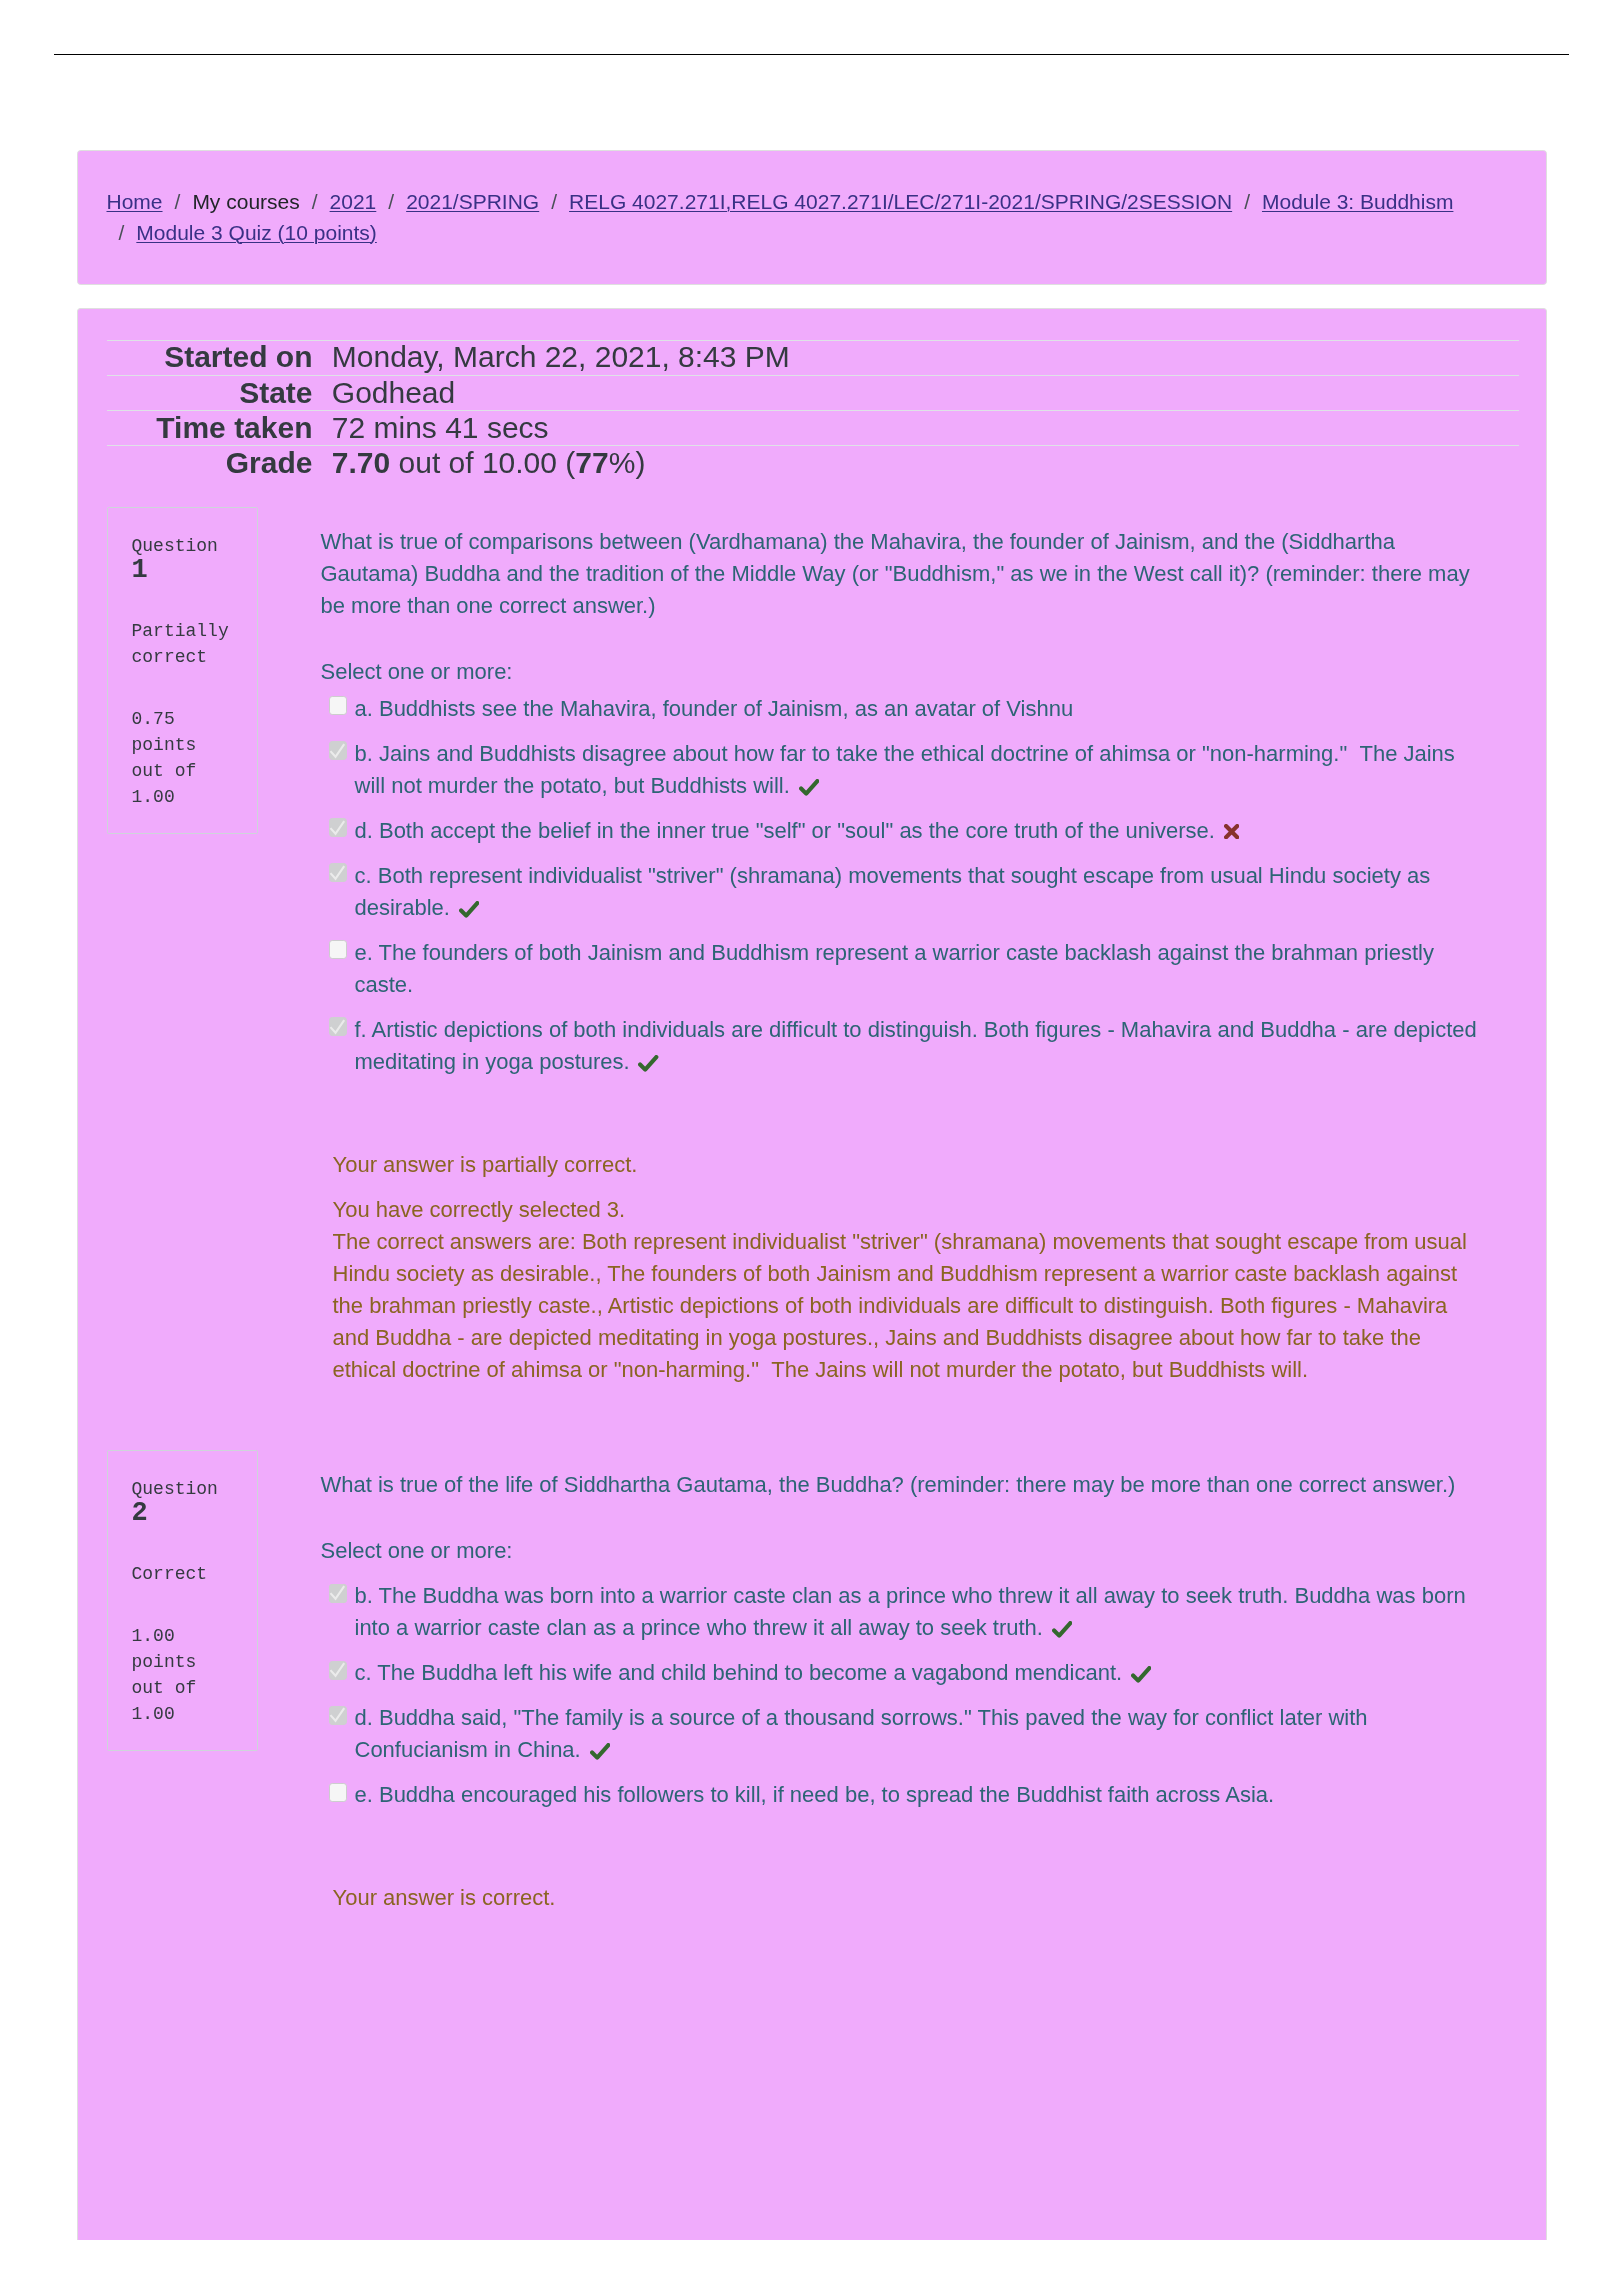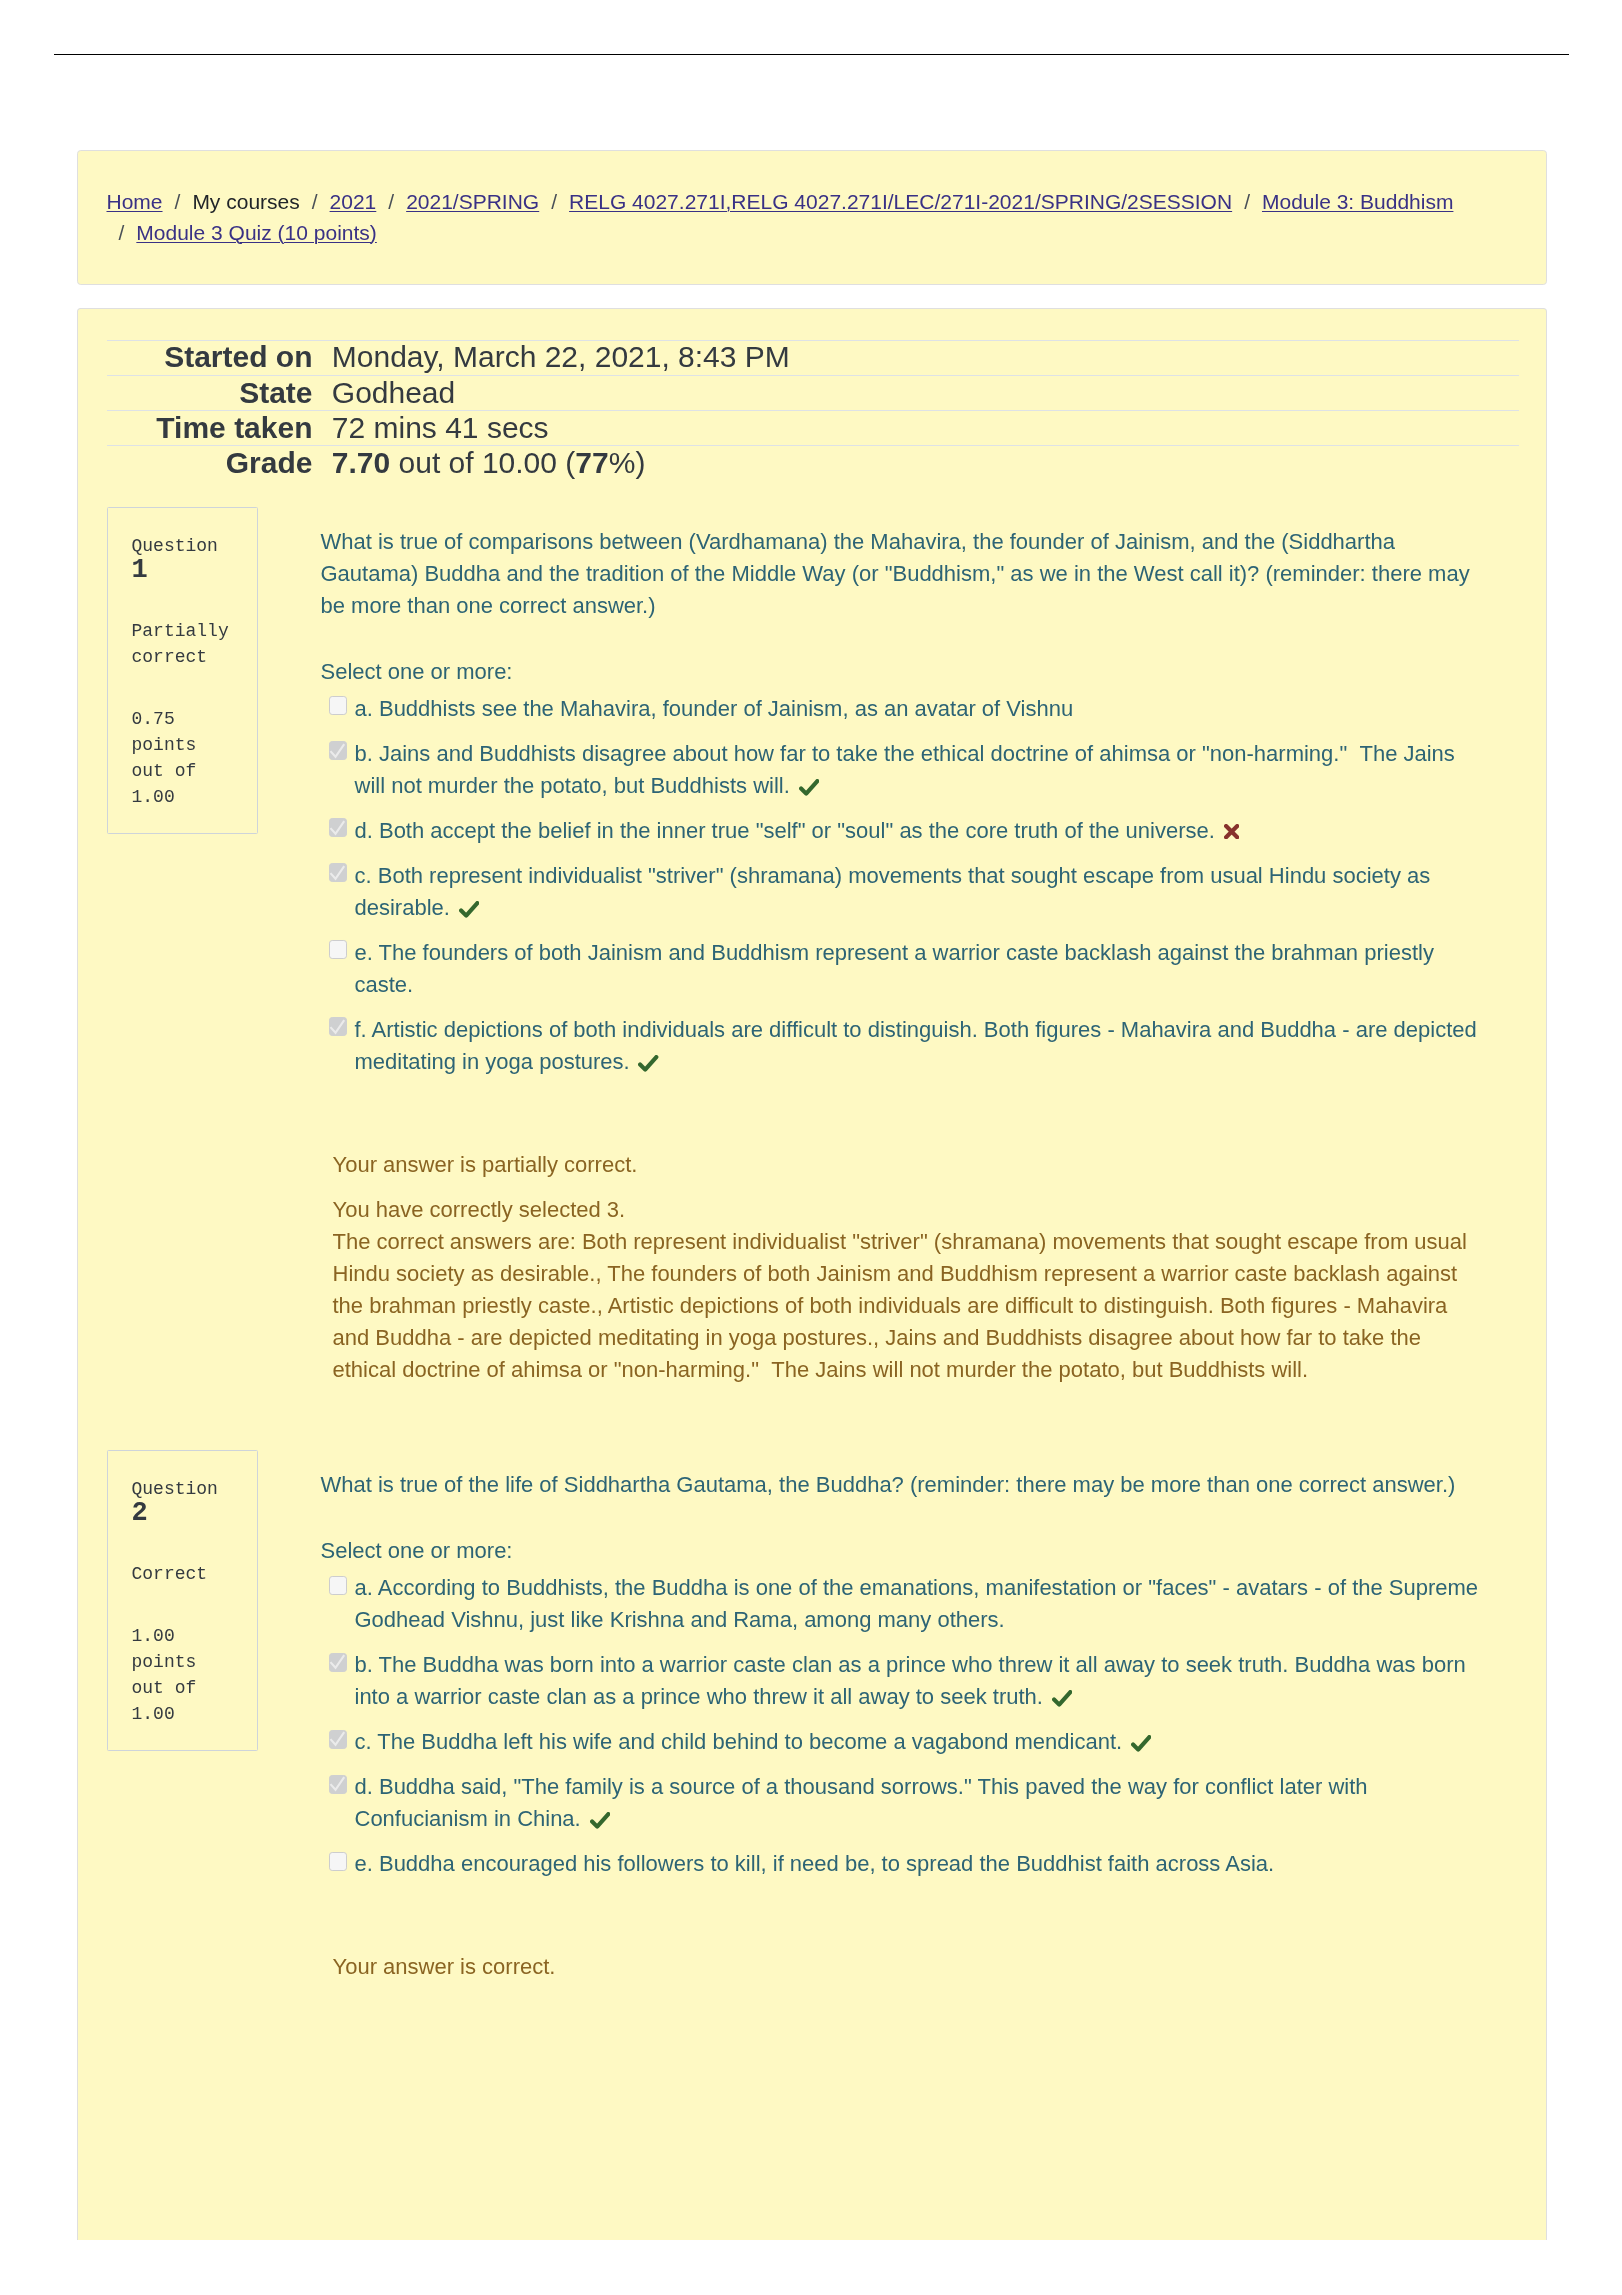--- a/index.html
+++ b/index.html
@@ -7,21 +7,21 @@
   *{-webkit-font-smoothing:antialiased;}
   body{
     width:1623px;min-height:2295px;
     font-family:"Liberation Sans",sans-serif;
     font-size:22px;line-height:32px;color:#1d2125;
     -webkit-font-smoothing:antialiased;
   }
   .topbar{height:55px;position:relative;}
   .topbar .rule{position:absolute;left:54px;top:54px;width:1515px;height:1.4px;background:#000;}
   .wrap{width:1470px;margin:0 auto;padding-top:95px;box-sizing:border-box;}
-  .card{border:1.4px solid #dfdfdf;border-radius:3.7px;background:#fef9c3;box-sizing:border-box;}
+  .card{border:1.4px solid #dfdfdf;border-radius:3.7px;background:#f0abfc;box-sizing:border-box;}
 
   
   .card.crumbs{padding:36px 29px 36px 29px;}
   .breadcrumb{margin:0;padding:0;list-style:none;font-size:21px;line-height:30.5px;}
   .breadcrumb li{display:inline;}
   .breadcrumb li + li{padding-left:12px;}
   .breadcrumb li + li > .sep{color:#495057;padding-right:12px;}
   .breadcrumb a{color:#393185;text-decoration:underline;text-underline-offset:1.9px;text-decoration-thickness:1.4px;}
   .breadcrumb .plain{color:#212529;}
 
@@ -142,21 +142,21 @@
           <div class="info">
             <p class="no">Question <b>2</b></p>
             <div class="gap"></div>
             <p>Correct</p>
             <div class="gap2"></div>
             <p>1.00 points out of 1.00</p>
           </div>
           <div class="qtext">What is true of the life of Siddhartha Gautama, the Buddha? (reminder: there may be more than one correct answer.)</div>
           <div class="prompt">Select one or more:</div>
           <ul class="answers">
-            <li><span class="cb"></span><span>a. According to Buddhists, the Buddha is one of the emanations, manifestation or "faces" - avatars - of the Supreme Godhead Vishnu, just like Krishna and Rama, among many others.</span></li>
+            <li><span class="cb"></span></li>
             <li><span class="cb on">
                 <svg width="19" height="19" viewBox="0 0 41 41">
                   <path d="M5.3 21.9 L16.2 34.0 L35.0 6.7" stroke="#ebebeb" stroke-width="4.6" fill="none" stroke-linecap="butt" stroke-linejoin="miter"></path>
                 </svg>
               </span><span>b. The Buddha was born into a warrior caste clan as a prince who threw it all away to seek truth. Buddha was born into a warrior caste clan as a prince who threw it all away to seek truth.</span><span class="ico"><svg width="20.4" height="16.7" viewBox="0 0 44 36">
                   <path d="M4.5 20.5 L15.5 31.5 L39.5 4.5" stroke="#34682e" stroke-width="9" fill="none" stroke-linecap="round" stroke-linejoin="round"></path>
                 </svg></span></li>
             <li><span class="cb on">
                 <svg width="19" height="19" viewBox="0 0 41 41">
                   <path d="M5.3 21.9 L16.2 34.0 L35.0 6.7" stroke="#ebebeb" stroke-width="4.6" fill="none" stroke-linecap="butt" stroke-linejoin="miter"></path>

